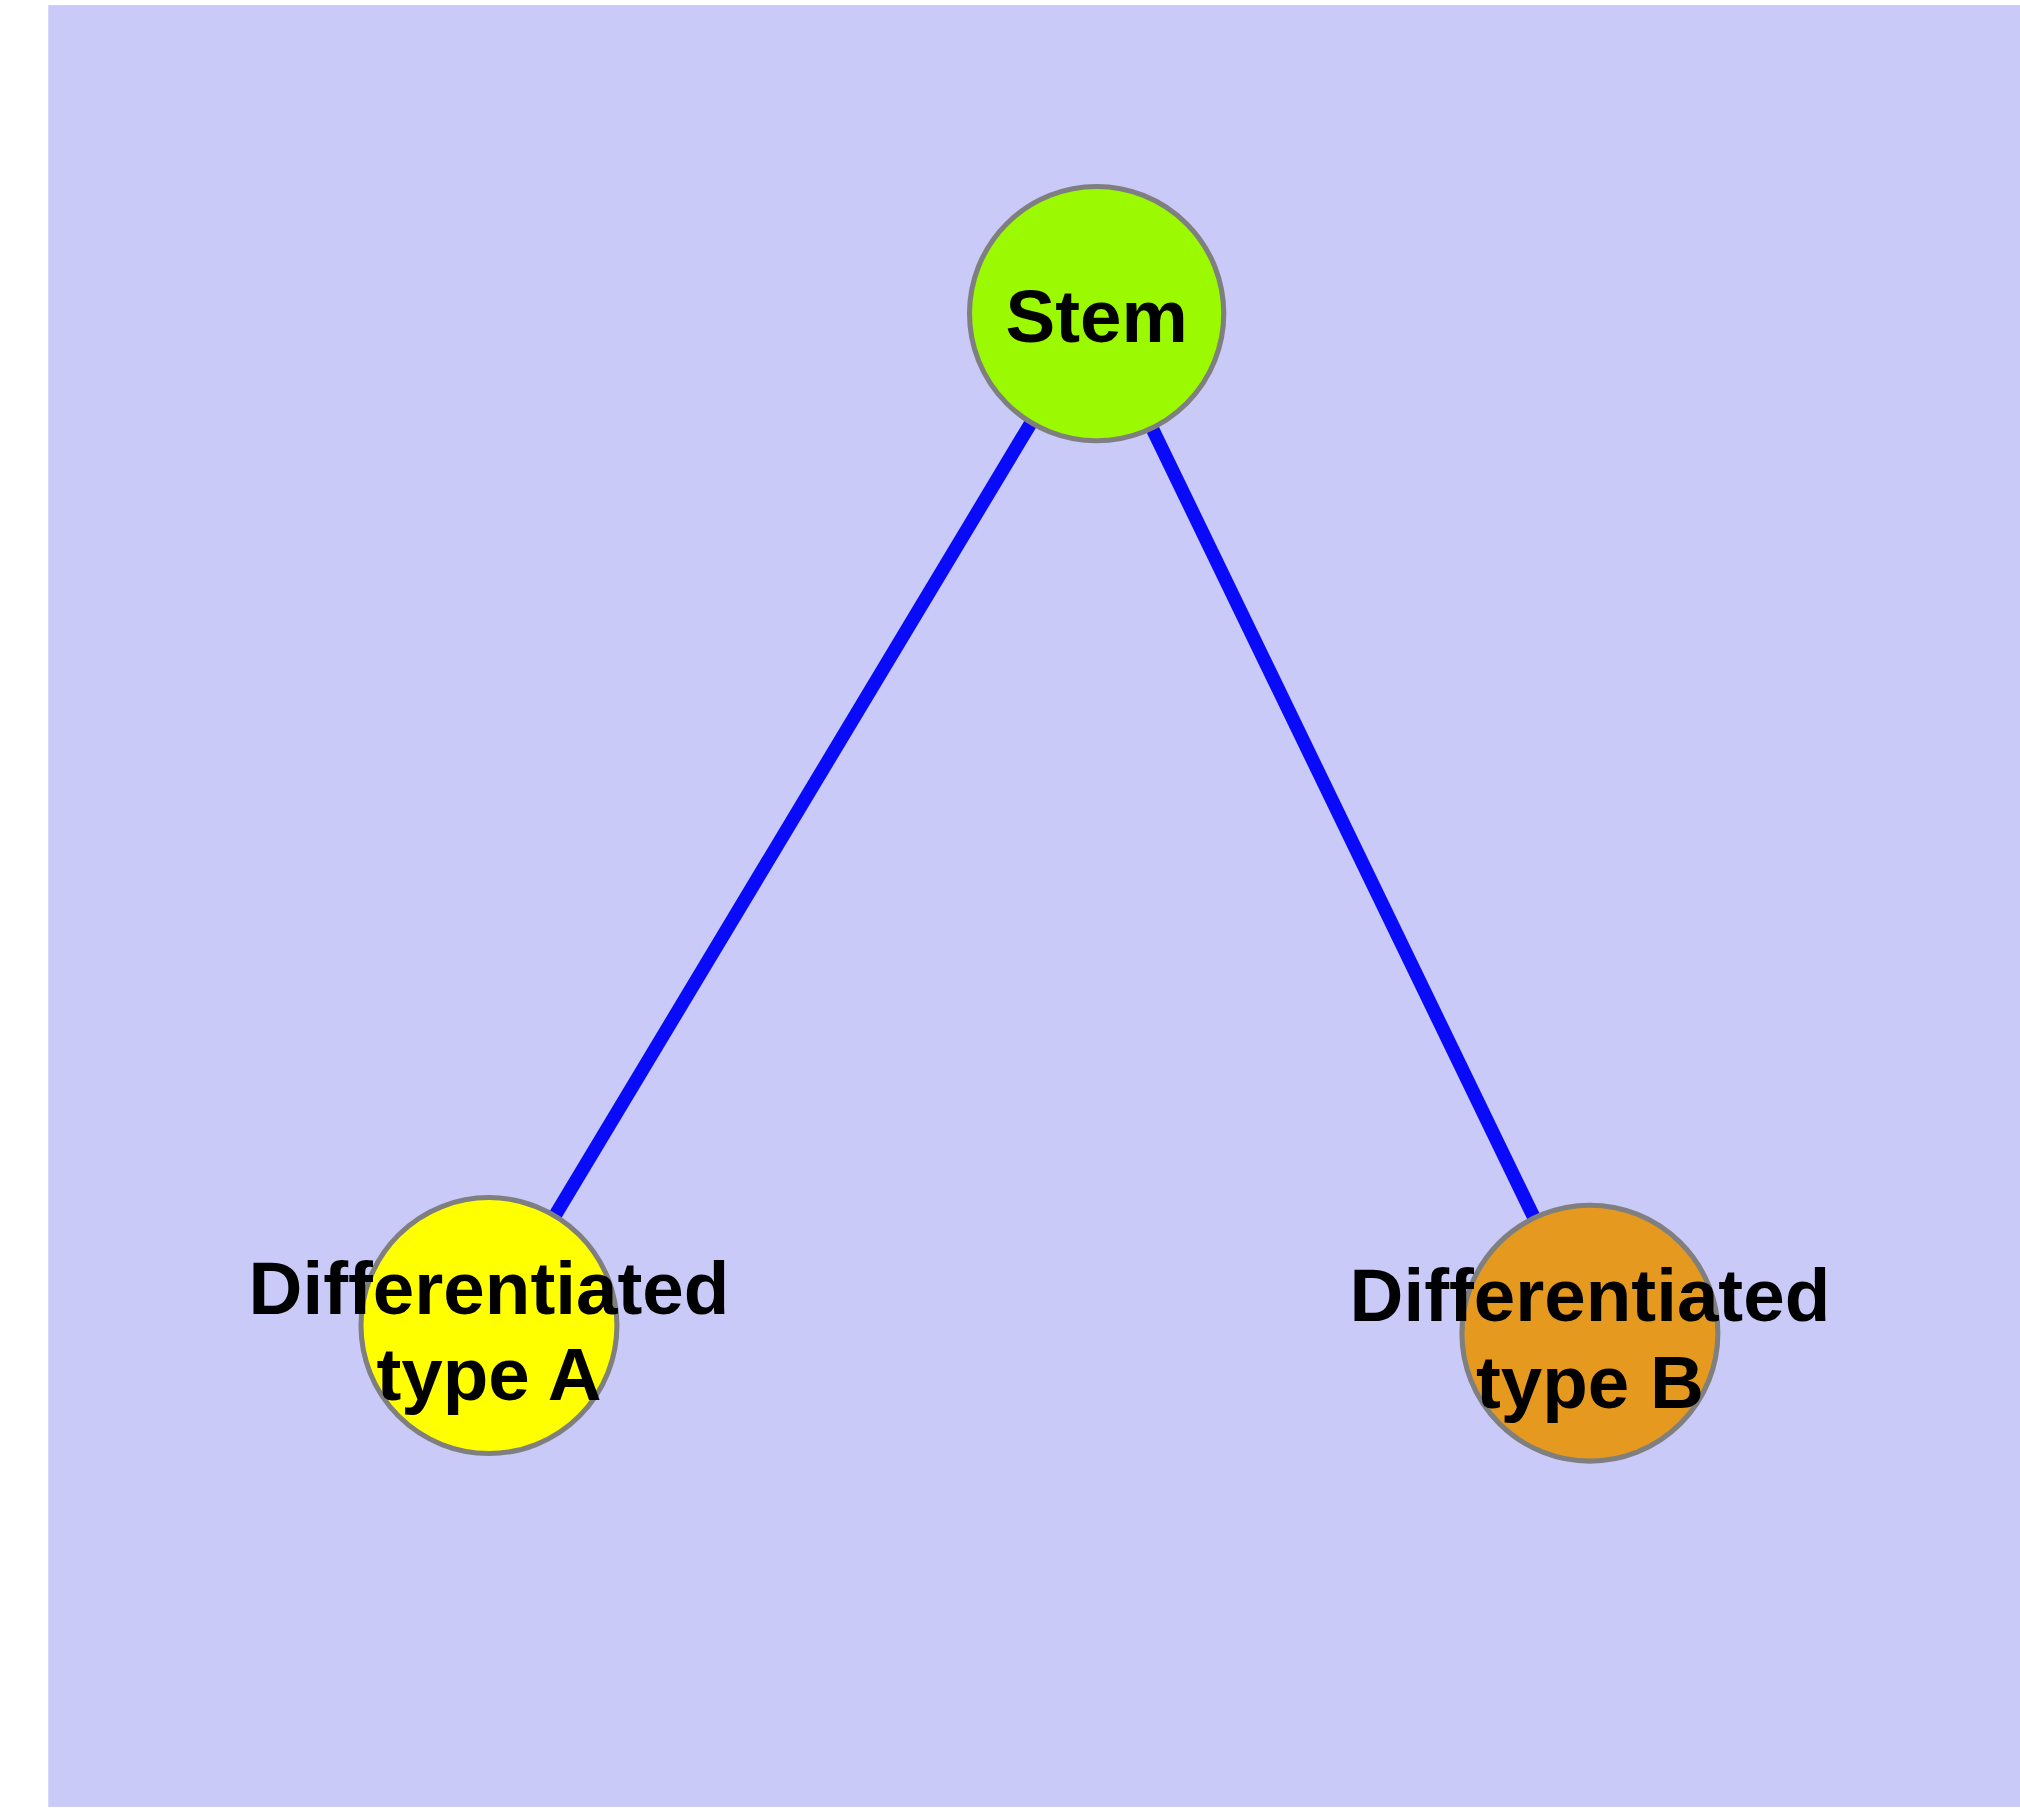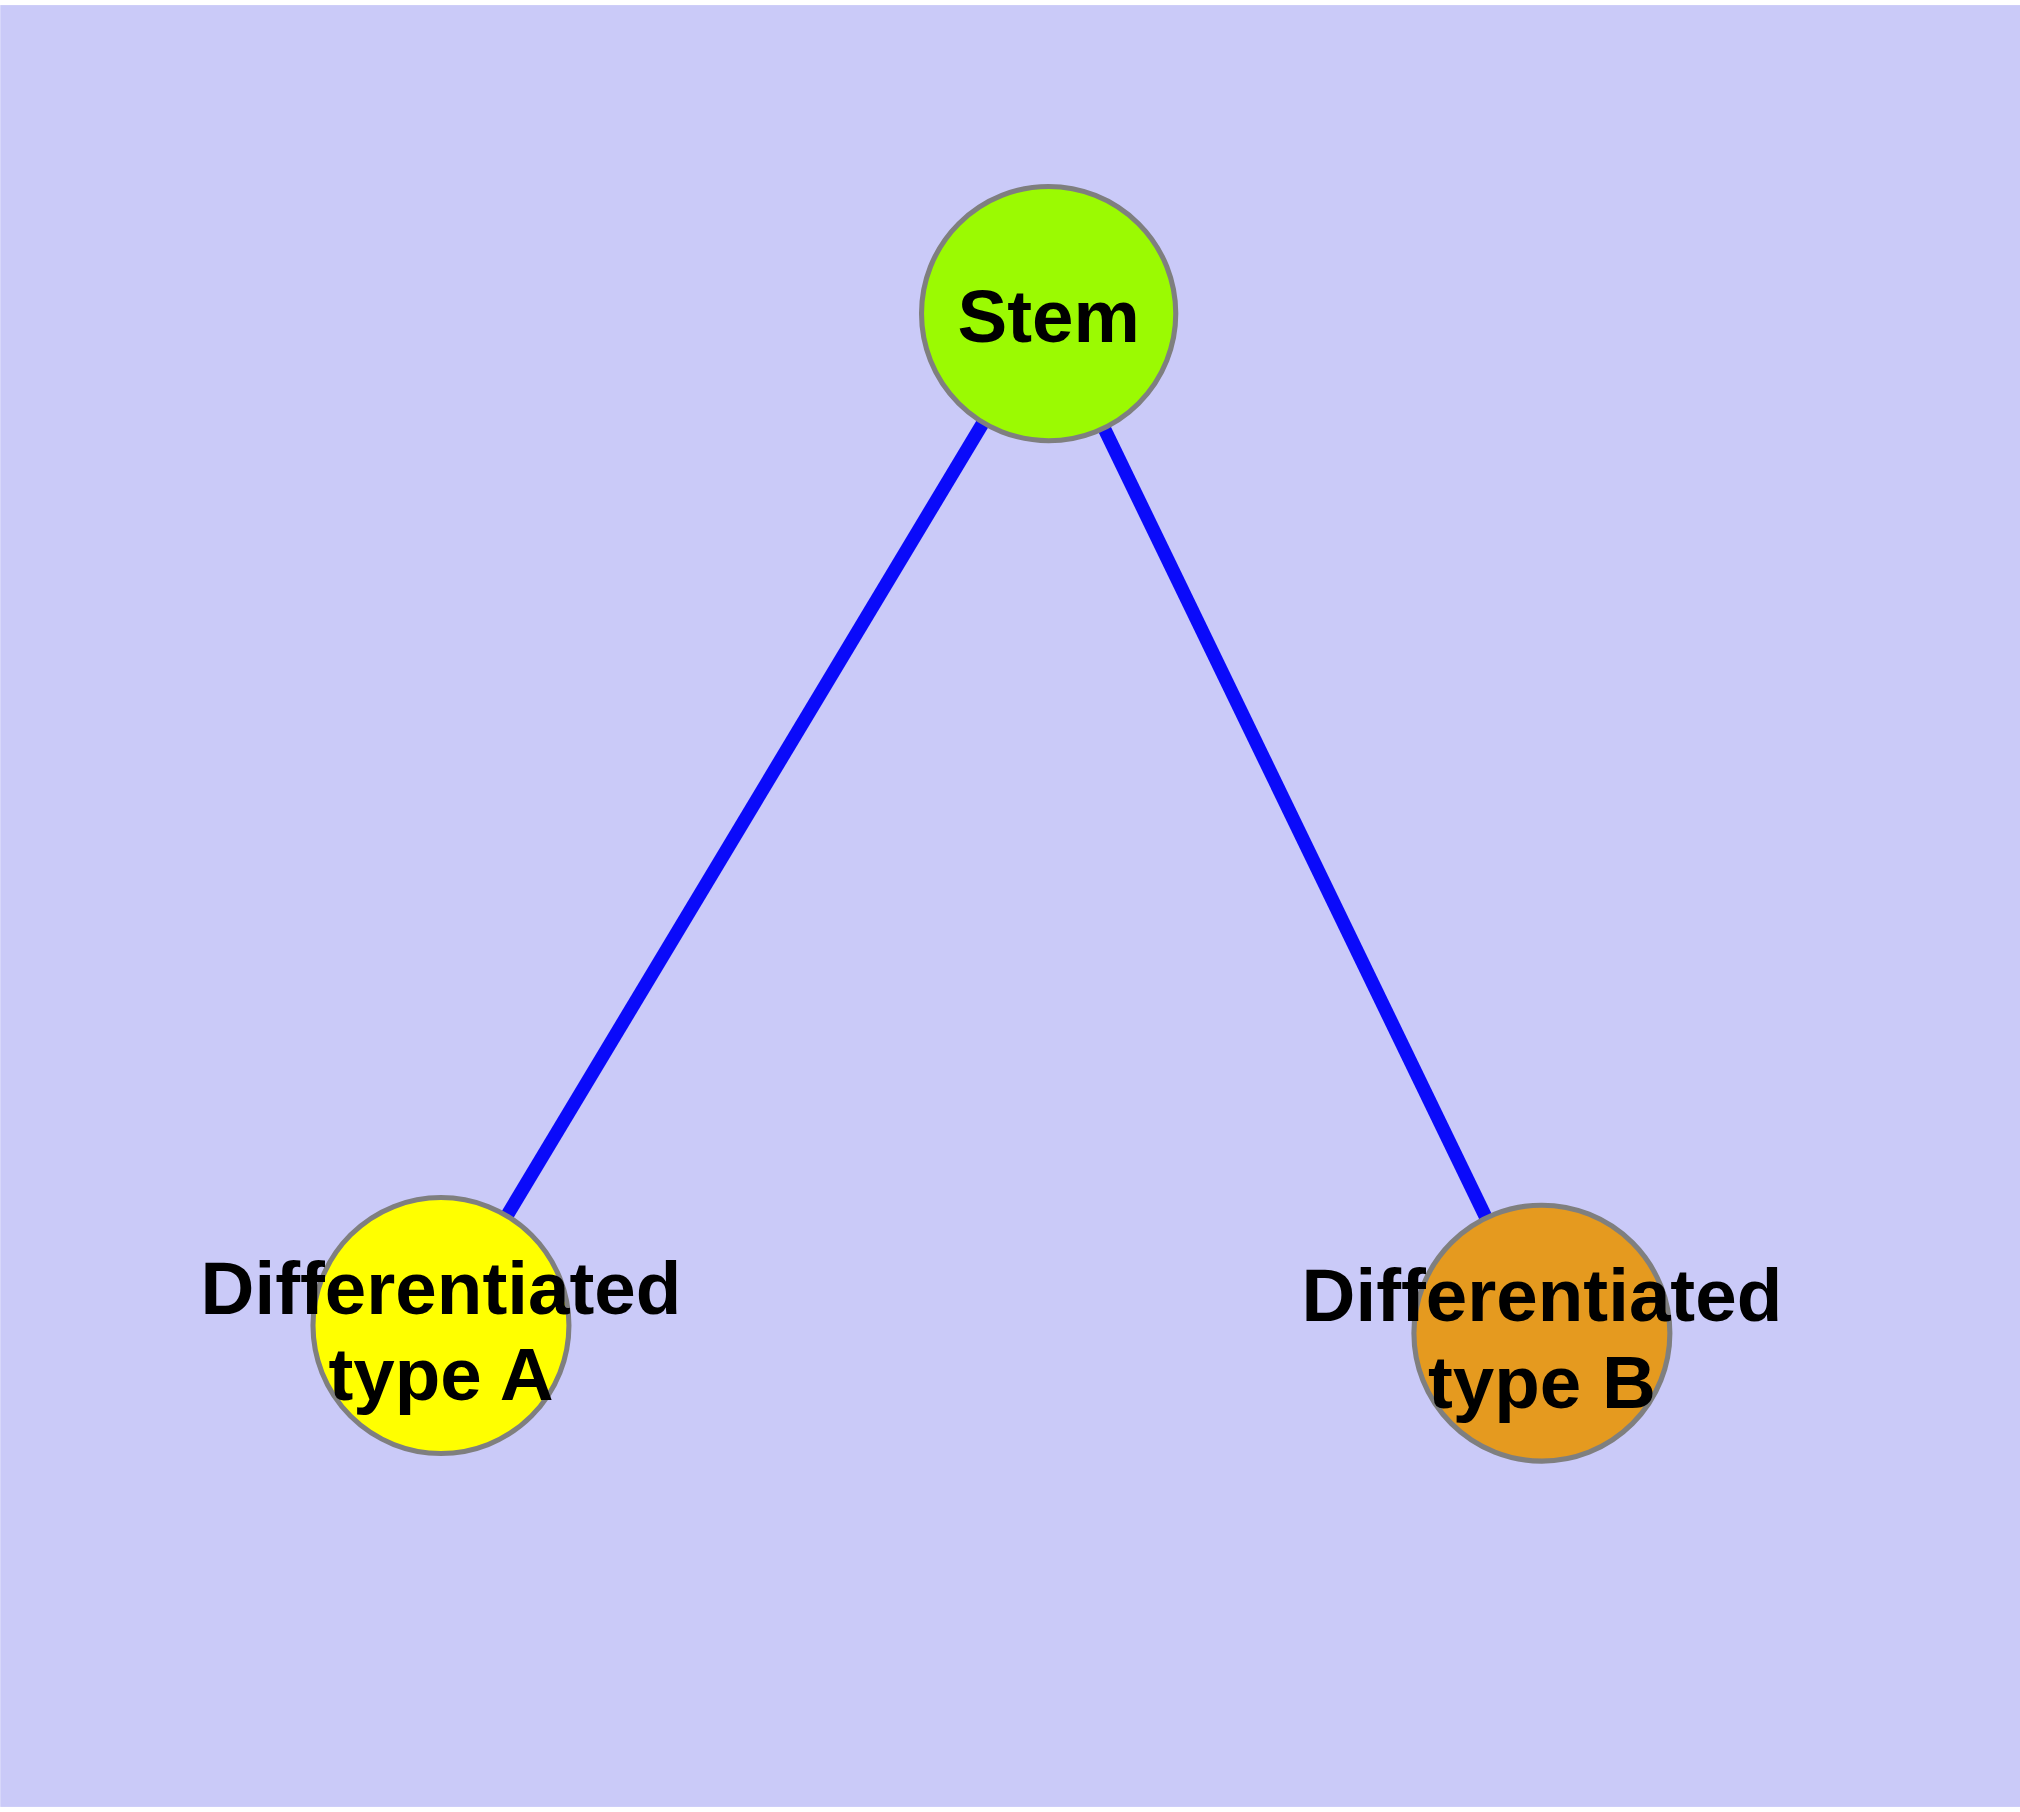--- a/index.html
+++ b/index.html
@@ -8,20 +8,21 @@
     background: #ffffff;
     width: 2021px;
     height: 1812px;
     overflow: hidden;
   }
   .stage {
     position: relative;
     width: 1607px;
     height: 1812px;
     font-family: "Liberation Sans", "DejaVu Sans", sans-serif;
+    margin-left: 48px;
   }
   svg { display: block; }
   .edge {
     stroke-width: 16px;
     stroke-linecap: butt;
     fill: none;
   }
   .node-circle {
     stroke-width: 6px;
   }

